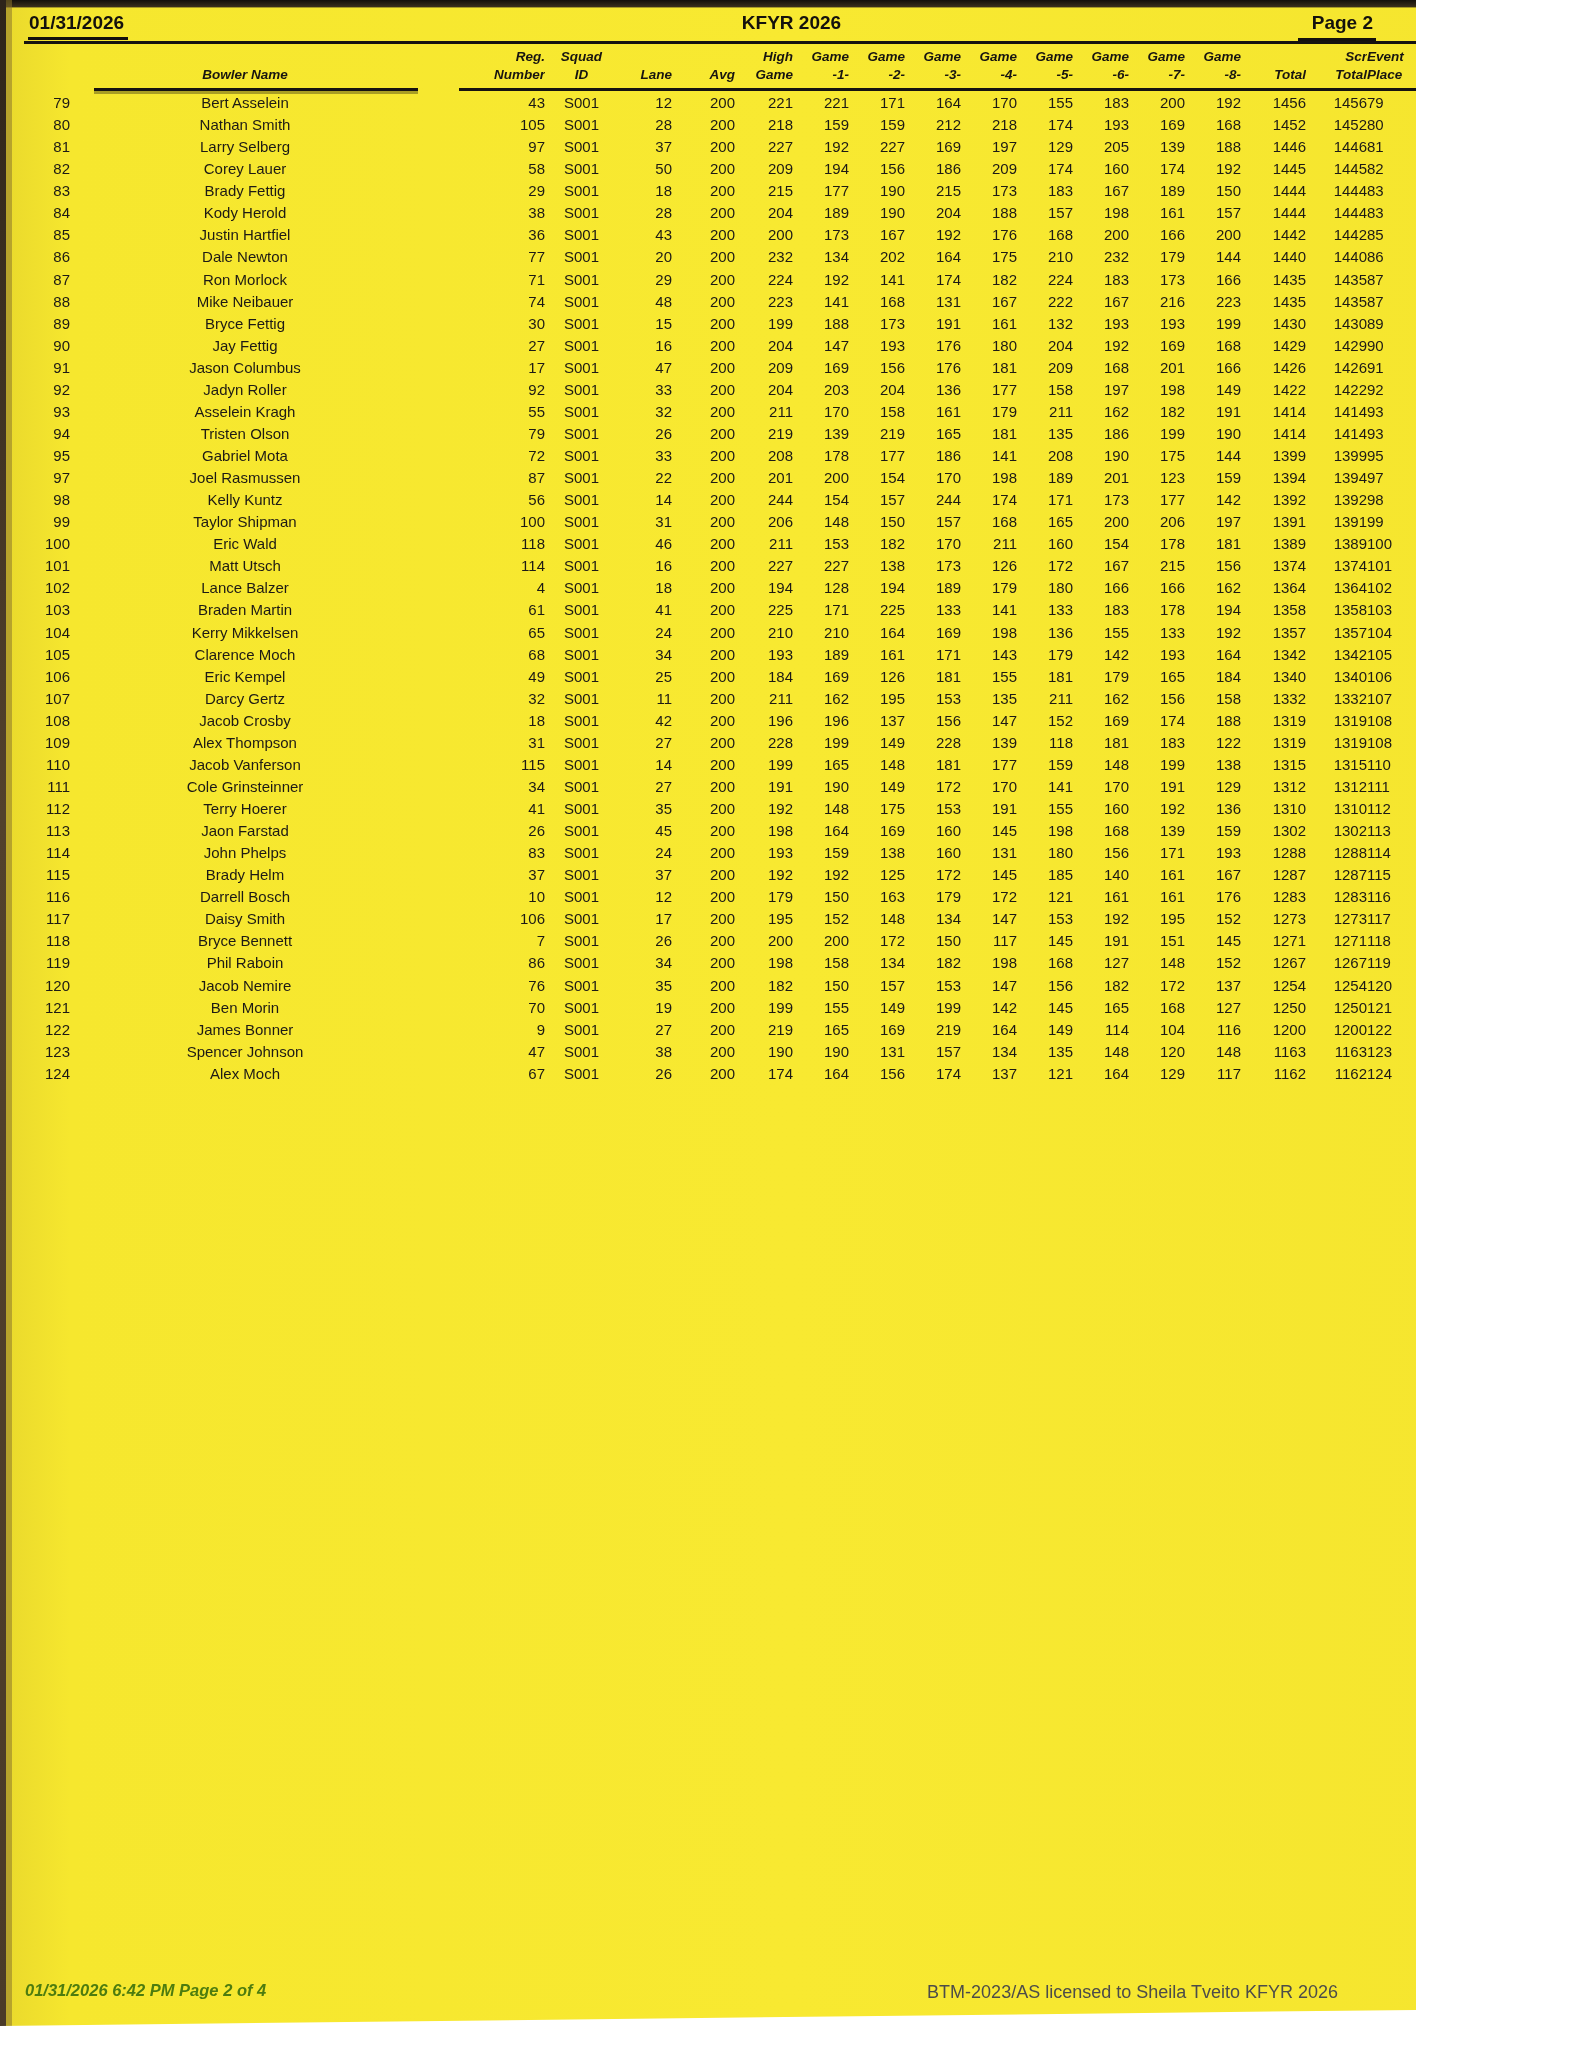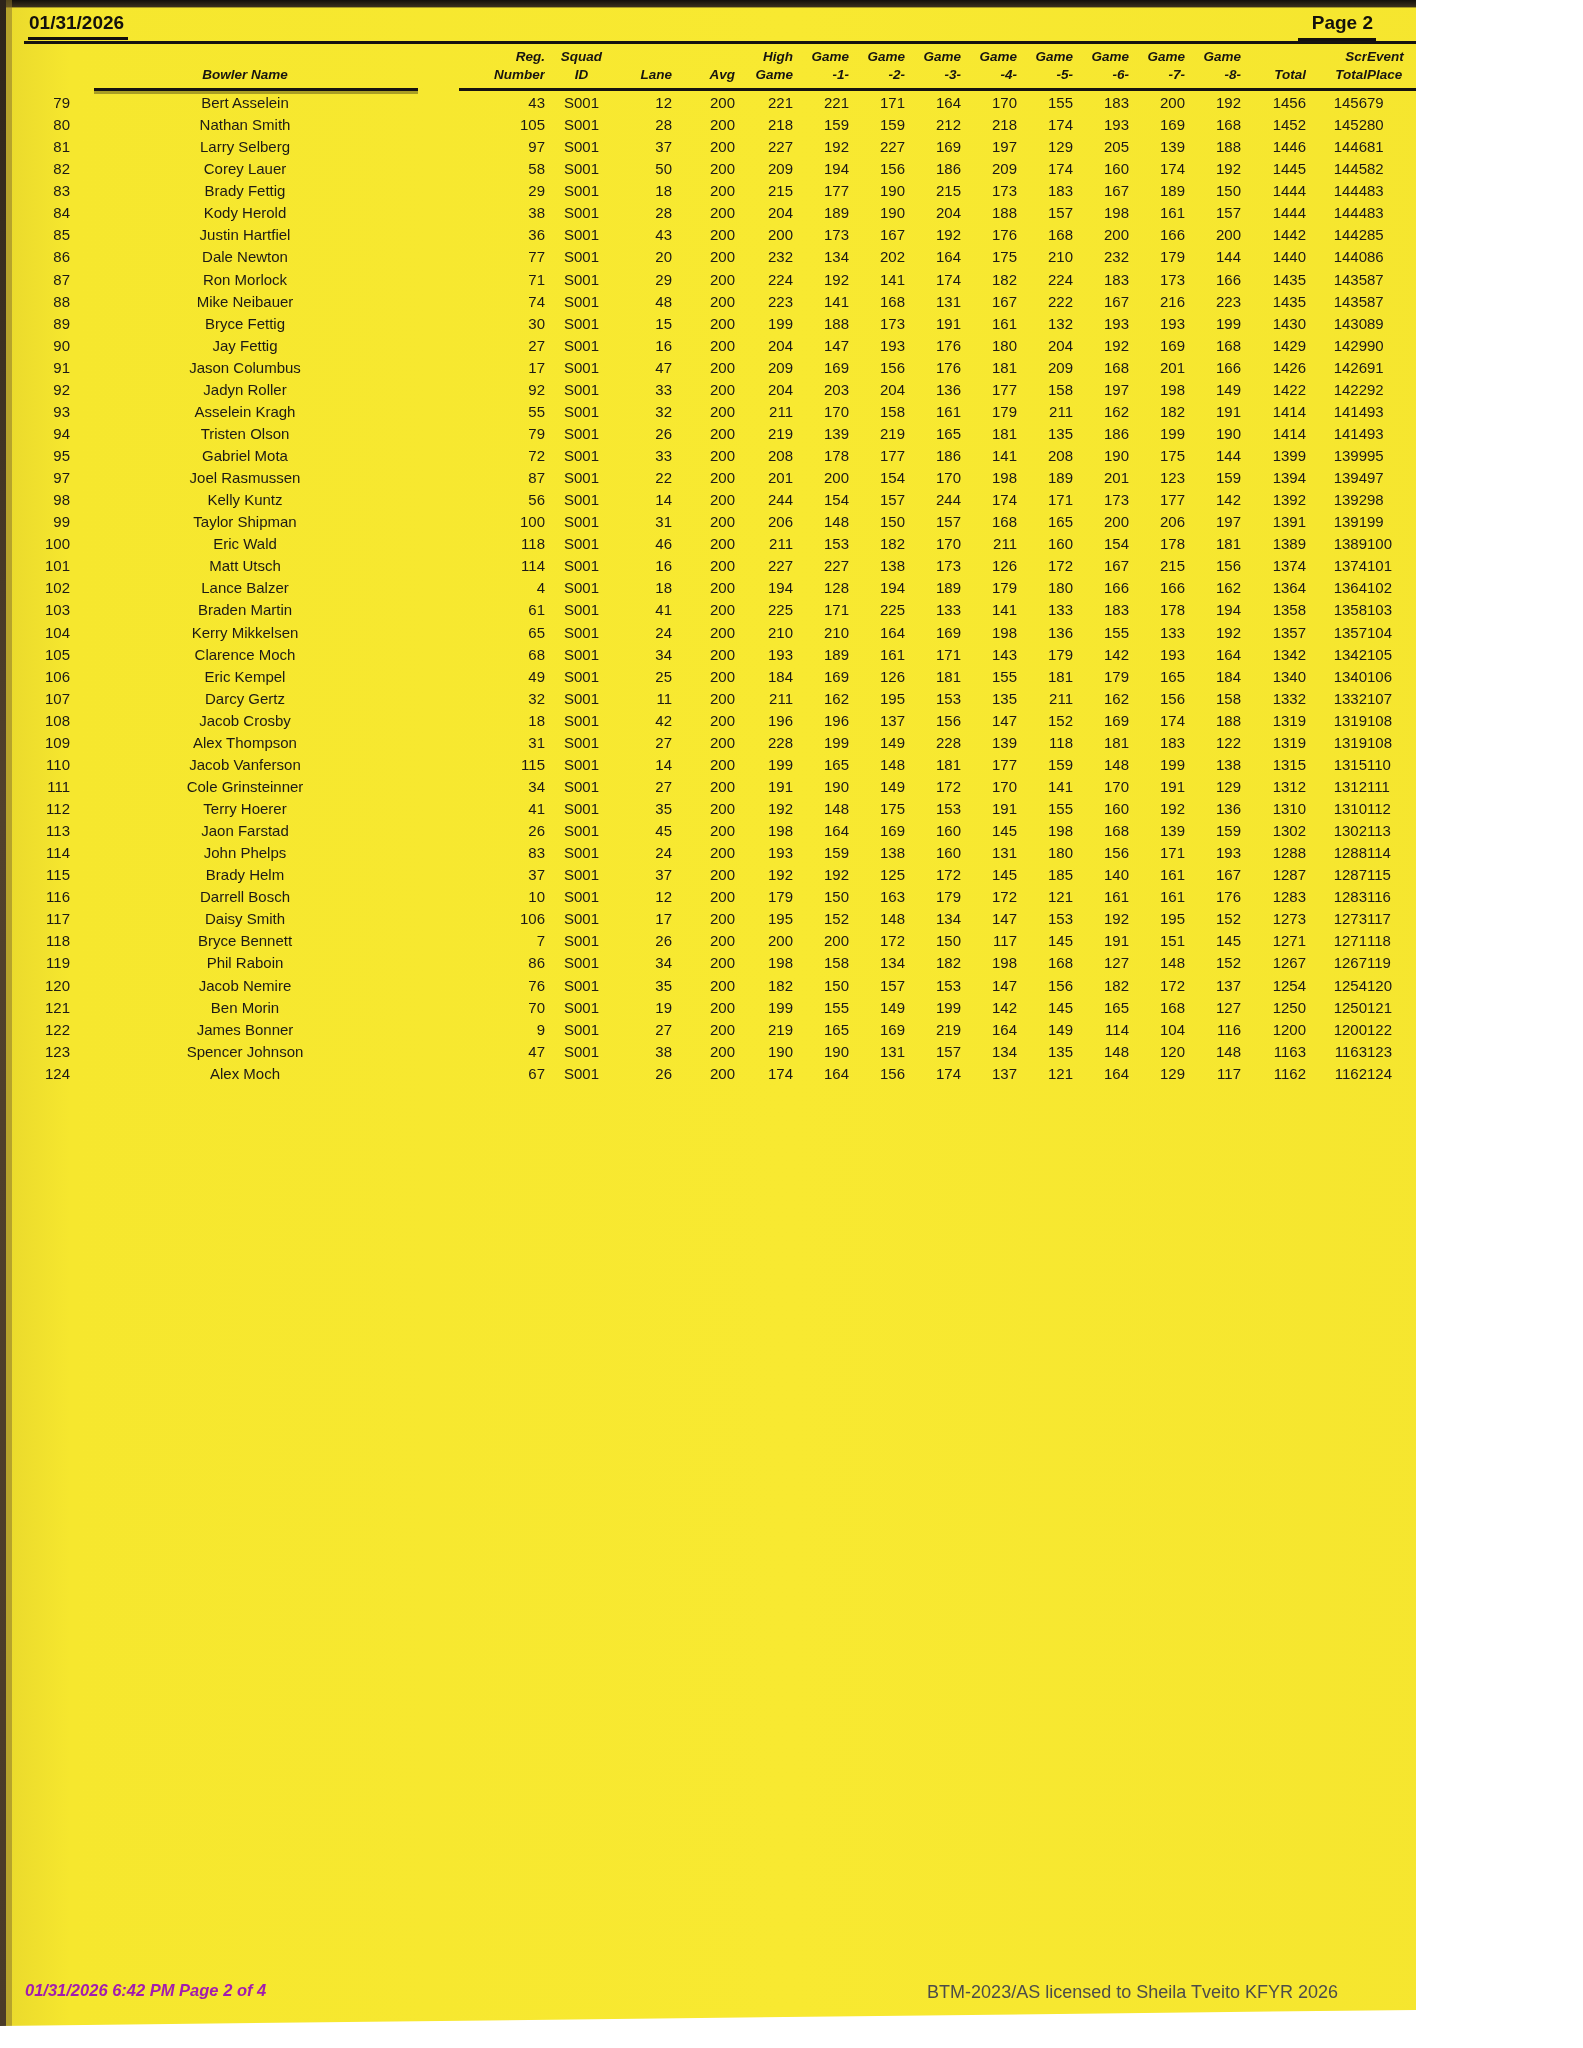--- a/index.html
+++ b/index.html
@@ -38,33 +38,34 @@
   #results tbody td{height:22.07px;line-height:22.07px;font-size:15px;color:#1d1a15;}
   
   .c0{text-align:right;padding-right:4px;}
   .c1{text-align:center;padding-left:24px;}
   .c2,.c4,.c5,.c6,.c7,.c8,.c9,.c10,.c11,.c12,.c13,.c14,.c15,.c16{text-align:right;padding-right:4px;}
   .c3{text-align:center;}
   .c17{text-align:left;padding-left:18px;}
   .c18{text-align:left;padding-left:21px;}
   
   .foot-left{position:absolute;left:25px;top:1981px;font-size:16.5px;font-weight:bold;
-             font-style:italic;color:#a21caf;}
+             font-style:italic;color:#4d7c0f;}
   .foot-right{position:absolute;right:78px;top:1982px;font-size:18px;color:#4c4c4a;}
 </style>
 </head>
 <body>
 
 <div id="stage">
   <div id="paper"></div>
   <div class="edge-top"></div>
   <div class="edge-left"></div>
   <div class="edge-left2"></div>
 
   <div class="hdr-date">01/31/2026</div>
+  <div class="hdr-title">KFYR 2026</div>
   <div class="hdr-page">Page 2</div>
   <div class="rule-top"></div>
   <div class="rule-name"></div>
   <div class="rule-cols"></div>
 
   <table id="results">
     <colgroup>
       <col style="width:48px">
         <col style="width:350px">
         <col style="width:125px">

